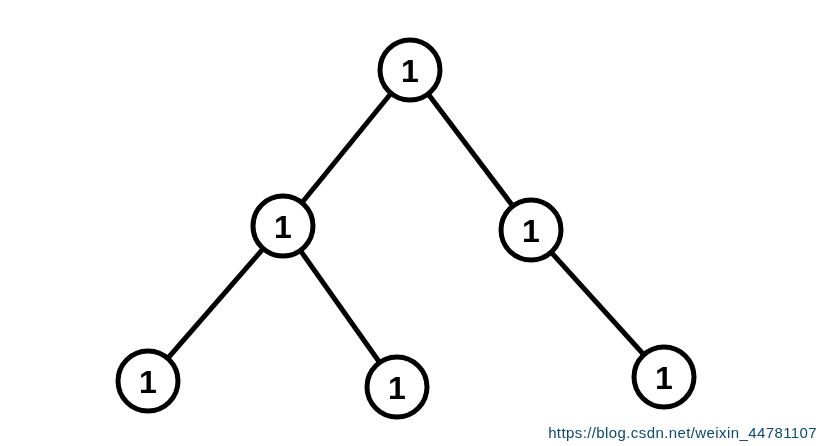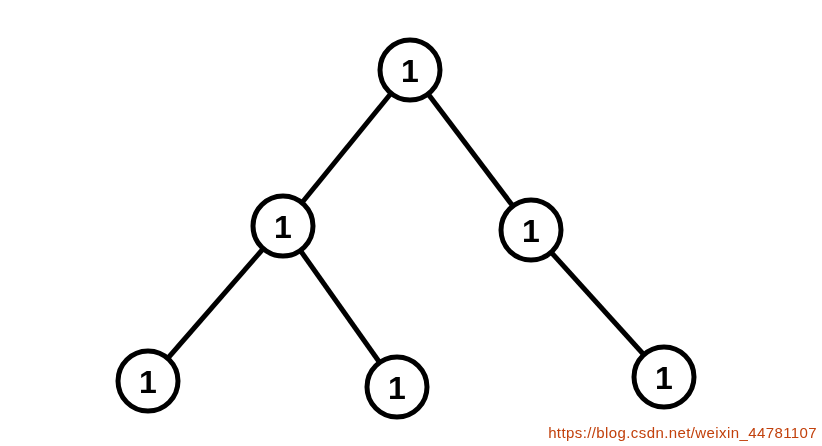--- a/index.html
+++ b/index.html
@@ -62,13 +62,13 @@
     <g>
       <circle cx="397" cy="387" r="30" fill="#ffffff" stroke="#000000" stroke-width="5"></circle>
       <text x="397" y="387" dy="0.36em" text-anchor="middle" class="node-label" fill="#000000">1</text>
     </g>
     <g>
       <circle cx="664" cy="377" r="30" fill="#ffffff" stroke="#000000" stroke-width="5"></circle>
       <text x="664" y="377" dy="0.36em" text-anchor="middle" class="node-label" fill="#000000">1</text>
     </g>
   </svg>
 
-<div id="watermark" style="color: #c2410c; text-align: center;">https://blog.csdn.net/weixin_44781107</div>
+<div id="watermark" style="color: #0c4a6e; text-align: center;">https://blog.csdn.net/weixin_44781107</div>
 
 </body></html>

